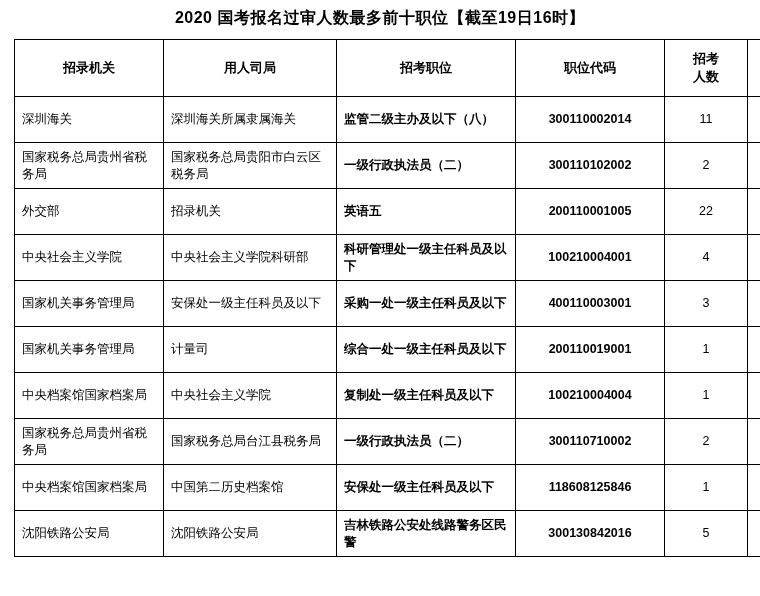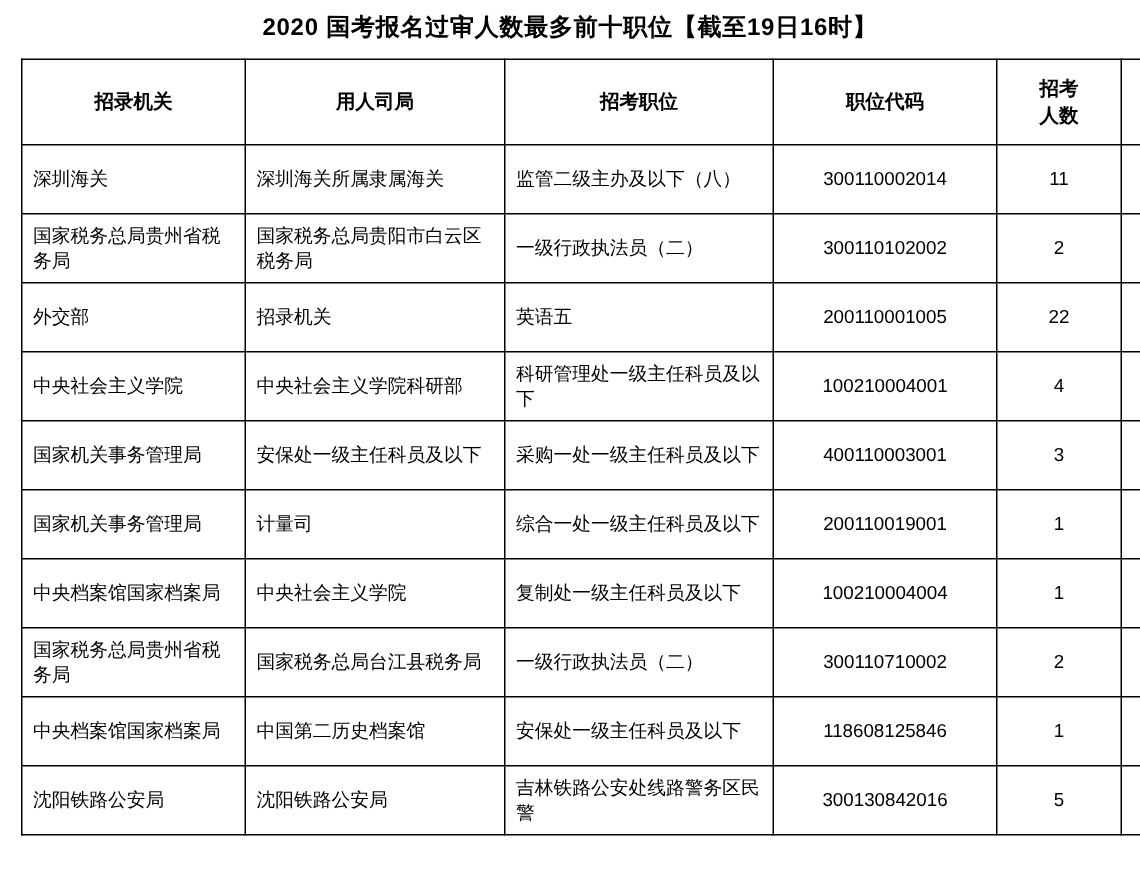--- a/index.html
+++ b/index.html
@@ -47,22 +47,22 @@
     line-height: 1.35;
     word-break: break-all;
   }
   table.rank-table thead th {
     font-weight: bold;
     height: 46px;
     font-size: 13px;
   }
   .col-org   { width: 134px; }
   .col-dept  { width: 158px; }
-  .col-post  { width: 164px; }
-  .col-code  { width: 134px; text-align: center; }
+  .col-post  { width: 164px; font-weight: bold; }
+  .col-code  { width: 134px; text-align: center; font-weight: bold; }
   .col-num   { width: 68px;  text-align: center; }
   .col-pass  { width: 70px;  text-align: center; }
   td.center { text-align: center; }
   tbody tr { height: 46px; }
 </style>
 </head>
 <body>
 
 <div class="page">
 

